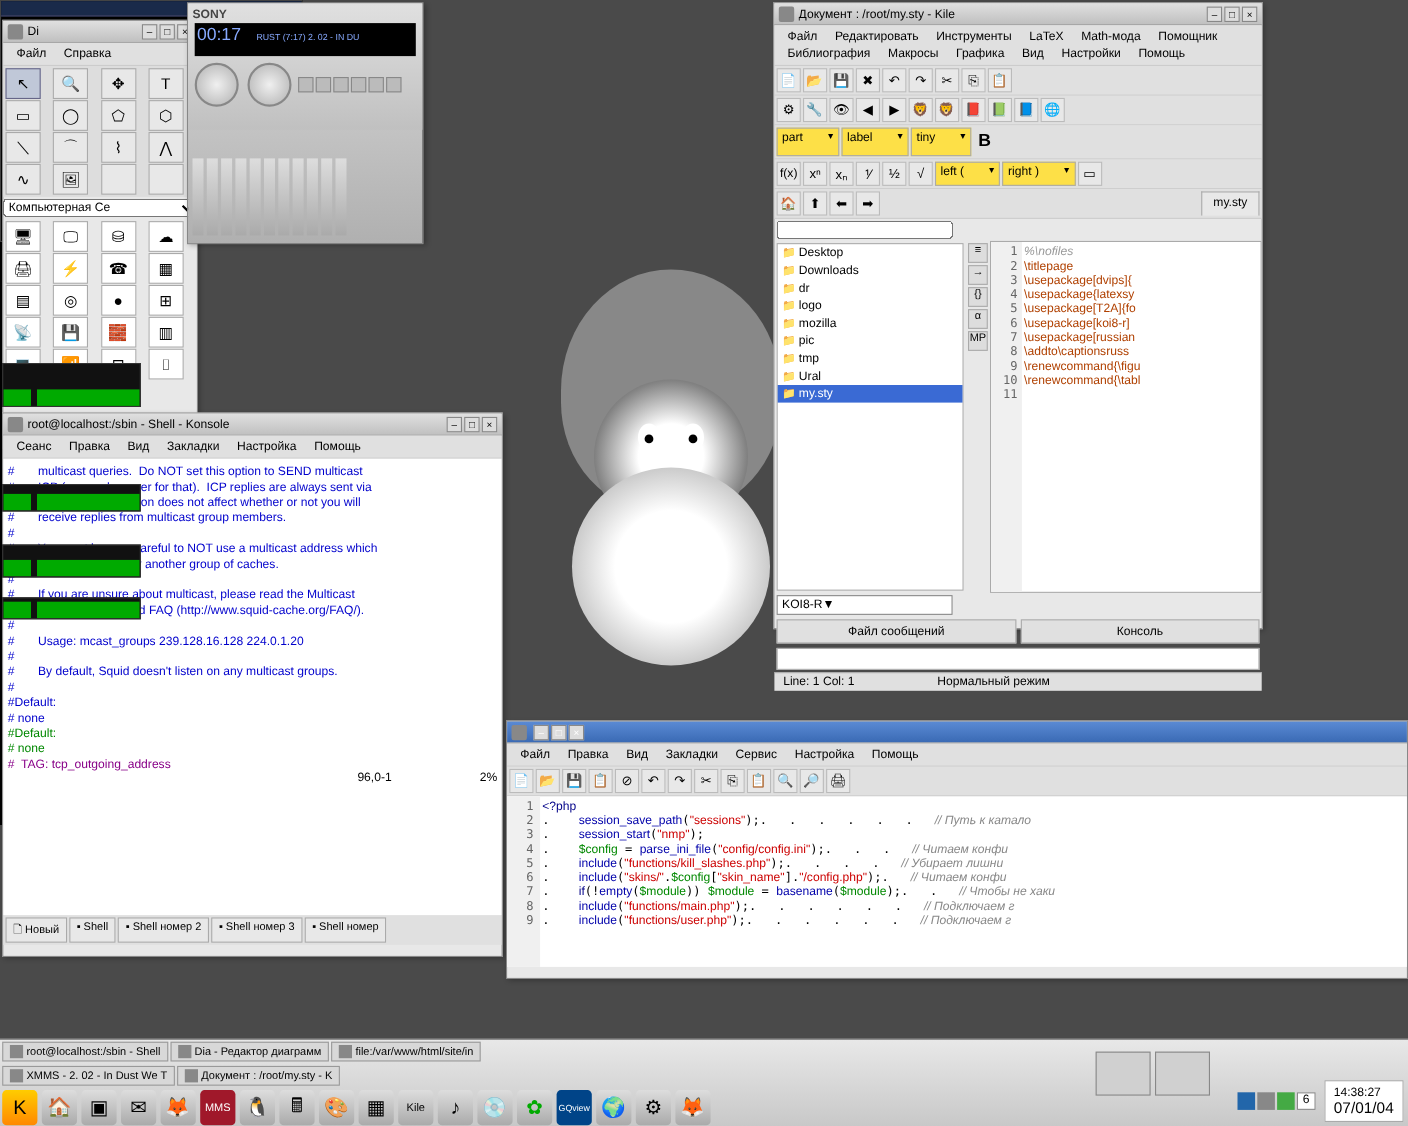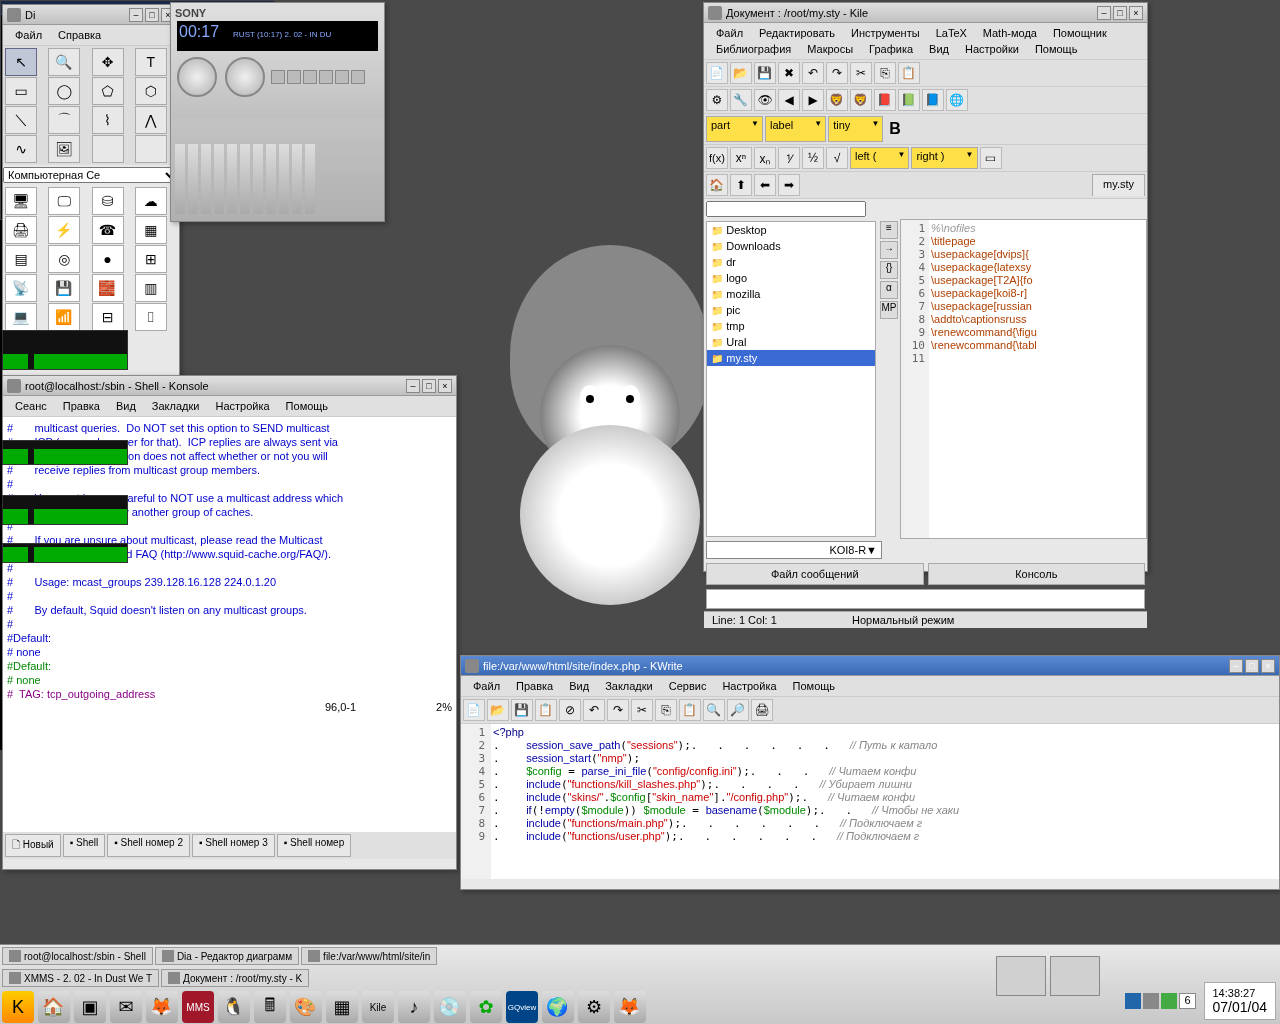--- a/index.html
+++ b/index.html
@@ -9,21 +9,21 @@
 .titlebar-blue{background:linear-gradient(#5a8ad4,#3a6ab4);color:#fff}
 .title-icon{width:14px;height:14px;margin-right:4px;background:#888;border-radius:2px}
 .title-text{flex:1;font-size:11px;white-space:nowrap;overflow:hidden}
 .winbtn{width:14px;height:14px;margin-left:2px;background:#ddd;border:1px solid #888;display:inline-flex;align-items:center;justify-content:center;font-size:9px;cursor:pointer}
 .menubar{background:#e0e0e0;display:flex;padding:2px 4px;border-bottom:1px solid #ccc}
 .menubar span{padding:2px 8px;cursor:pointer}
 .toolbar{background:#e0e0e0;display:flex;flex-wrap:wrap;padding:2px;border-bottom:1px solid #ccc;gap:2px}
 .tbtn{width:22px;height:22px;background:#e8e8e8;border:1px solid #bbb;display:flex;align-items:center;justify-content:center;cursor:pointer;font-size:12px}
 
 
-#dia{left:2px;top:4px;width:178px;height:390px}
+#dia{left:2px;top:18px;width:178px;height:390px}
 #dia .tools{display:grid;grid-template-columns:repeat(4,1fr);gap:1px;padding:2px;background:#ddd}
 #dia .tool{width:32px;height:28px;background:#e8e8e8;border:1px solid #aaa;display:flex;align-items:center;justify-content:center;cursor:pointer;font-size:14px}
 #dia .tool.sel{background:#c0c8d8;border-color:#668}
 #dia select{width:100%;margin:2px 0}
 #dia .shapes{display:grid;grid-template-columns:repeat(4,1fr);gap:1px;padding:2px}
 #dia .shape{width:32px;height:28px;background:#fff;border:1px solid #aaa;display:flex;align-items:center;justify-content:center;font-size:14px}
 
 
 #xmms{left:170px;top:2px;width:215px;height:220px;background:linear-gradient(#d8d8d8,#b0b0b0)}
 #xmms .main{height:115px;background:linear-gradient(#e0e0e0,#c0c0c0);position:relative;padding:4px}
@@ -184,21 +184,21 @@
   </div>
 </div>
 
 <div id="xmms" class="window">
   <div class="main">
     <div style="display:flex;gap:4px">
       <div style="width:60px;color:#444;font-weight:bold">SONY</div>
     </div>
     <div class="disp">
       <span style="font-size:16px">00:17</span>
-      <span style="font-size:8px;margin-left:8px">RUST (10:17)  2. 02 - IN DU</span>
+      <span style="font-size:8px;margin-left:8px">RUST (7:17)  2. 02 - IN DU</span>
     </div>
     <div style="display:flex;align-items:center;gap:4px;margin-top:4px">
       <div class="knob"></div>
       <div class="knob"></div>
       <div style="flex:1;display:flex;gap:2px">
         <div style="width:14px;height:14px;background:#bbb;border:1px solid #888"></div>
         <div style="width:14px;height:14px;background:#bbb;border:1px solid #888"></div>
         <div style="width:14px;height:14px;background:#bbb;border:1px solid #888"></div>
         <div style="width:14px;height:14px;background:#bbb;border:1px solid #888"></div>
         <div style="width:14px;height:14px;background:#bbb;border:1px solid #888"></div>
@@ -389,21 +389,21 @@
 <span class="cmd">\usepackage[T2A]{fo</span>
 <span class="cmd">\usepackage[koi8-r]</span>
 <span class="cmd">\usepackage[russian</span>
 <span class="cmd">\addto\captionsruss</span>
 <span class="cmd">\renewcommand{\figu</span>
 <span class="cmd">\renewcommand{\tabl</span>
 <span class=""></span>
 </div>
     </div>
   </div>
-  <div class="encbox" style="width:176px;display:flex;justify-content:flex-end">
+  <div class="encbox" style="width:160px;display:flex;justify-content:flex-start">
     <span>KOI8-R</span>
       <span>▼</span>
   </div>
   <div class="bottom">
     <div class="botbtn">Файл сообщений</div>
     <div class="botbtn">Консоль</div>
   </div>
   <div style="height:20px;background:#fff;border:1px solid #aaa;margin:2px"></div>
   <div class="status">
     <span style="width:140px">Line: 1 Col: 1</span>
@@ -453,21 +453,20 @@
       <span>▪ Shell</span>
       <span>▪ Shell номер 2</span>
       <span>▪ Shell номер 3</span>
       <span>▪ Shell номер</span>
     </div>
 </div>
 
 <div id="kwrite" class="window">
   <div class="titlebar titlebar-blue">
     <span class="title-icon"></span>
-    <span class="title-text">file:/var/www/html/site/index.php - KWrite</span>
     <span class="winbtn">–</span>
     <span class="winbtn">□</span>
     <span class="winbtn">×</span>
   </div>
   <div class="menubar" id="kwrite-menu">
       <span>Файл</span>
       <span>Правка</span>
       <span>Вид</span>
       <span>Закладки</span>
       <span>Сервис</span>

